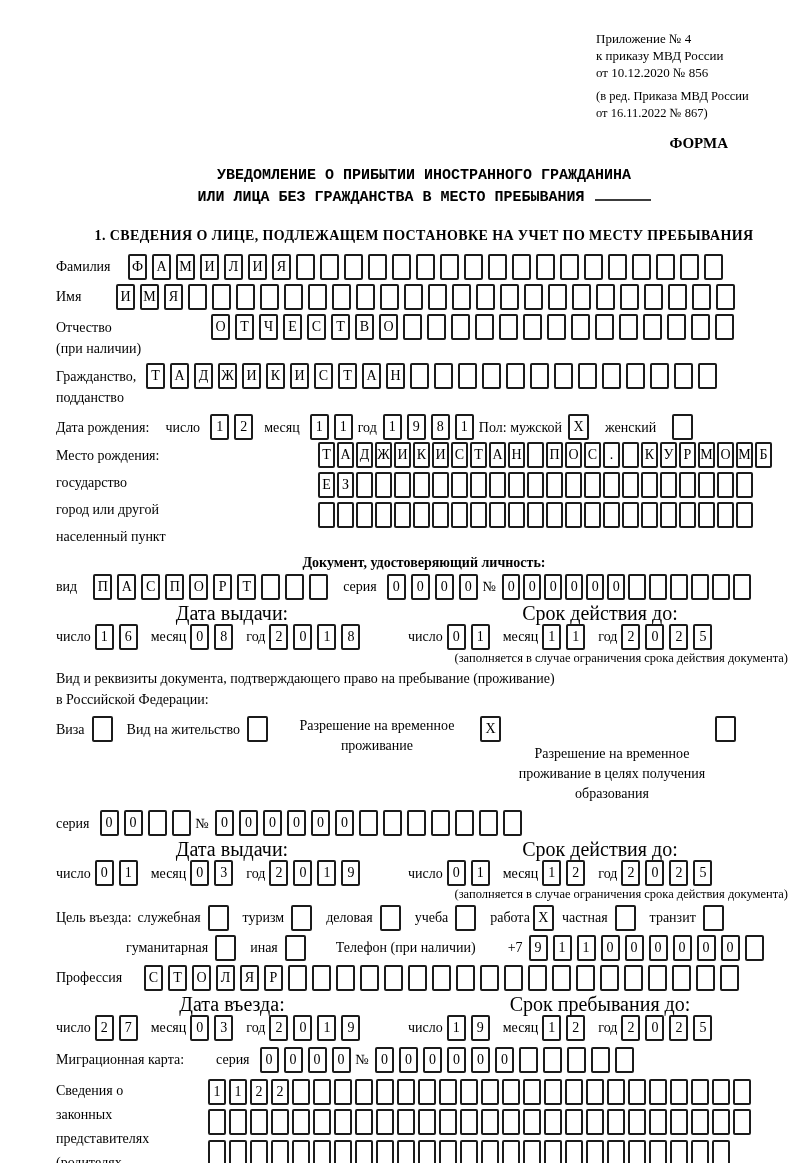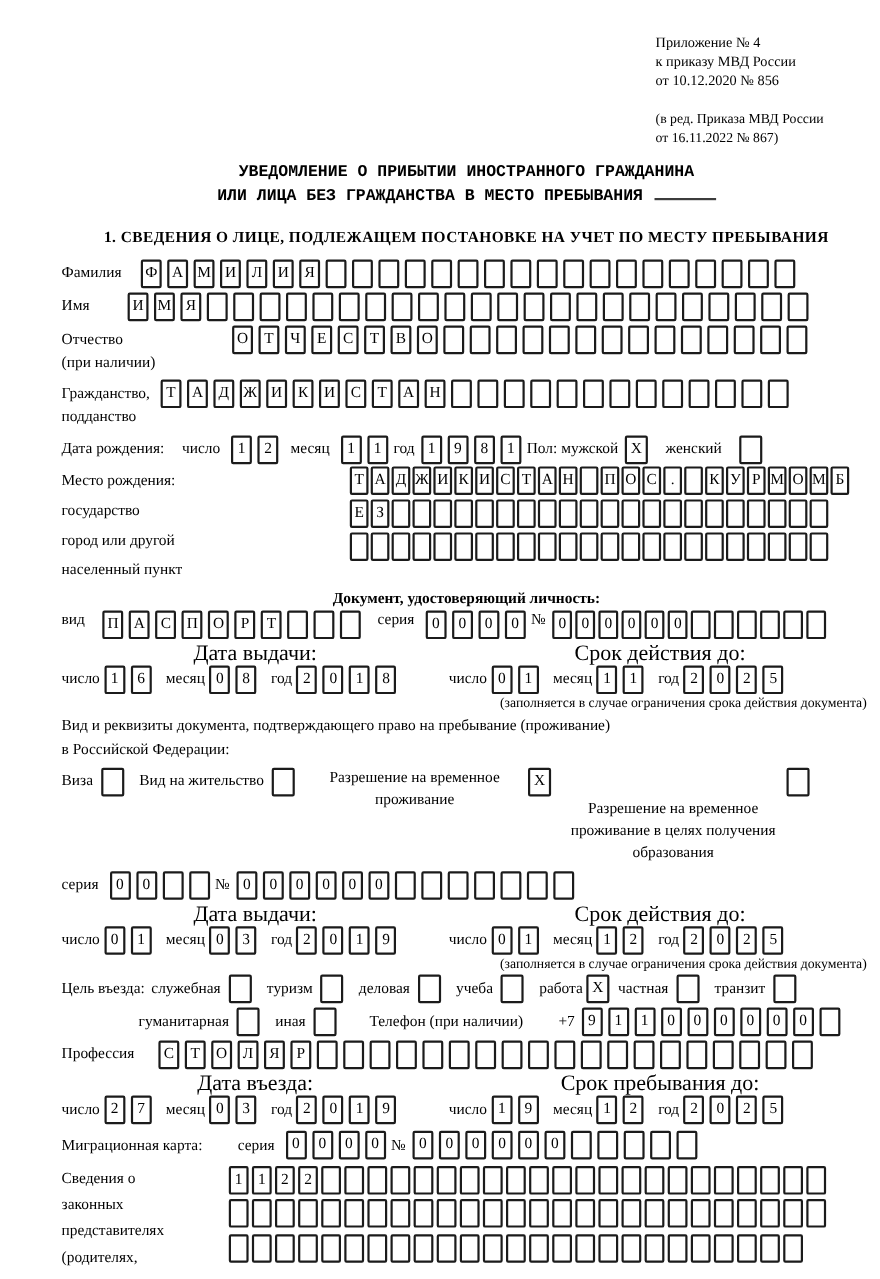--- a/index.html
+++ b/index.html
@@ -6,21 +6,21 @@
   .page{
     position:relative;width:800px;height:1163px;box-sizing:border-box;
     background:#ffffff;color:#000;overflow:hidden;
     font-family:"Liberation Serif","DejaVu Serif",serif;
     font-size:14px;line-height:1.25;
     padding:30px 8px 0 56px;
   }
   
   .appendix{margin-left:auto;width:196px;font-size:13px;}
   .appendix .ln{line-height:17px;}
-  .appendix .note{margin-top:19px;font-size:12.5px;}
+  .appendix .note{margin-top:7px;font-size:12.5px;}
   .forma{text-align:right;padding-right:64px;font-weight:bold;font-size:15px;margin-top:12px;}
   
   .title{text-align:center;font-weight:bold;font-size:15px;margin-top:12px;line-height:22px;font-family:Liberation Mono, monospace;}
   .title-underline{display:inline-block;width:56px;border-bottom:2px solid #3c3c3c;margin-left:10px;height:12px;}
   .sec-heading{margin-top:18px;font-weight:bold;font-size:14px;letter-spacing:.4px;text-align:center;}
   
   .row{display:flex;align-items:flex-start;margin-top:4px;}
   .lbl{flex:none;padding-top:4px;}
   .w72{width:72px;} .w60{width:60px;} .w155{width:155px;} .w90{width:90px;}
   .lbl2{line-height:21px;padding-top:3px;}
@@ -69,20 +69,21 @@
   <div class="appendix">
     <div class="ln">Приложение № 4</div>
     <div class="ln">к приказу МВД России</div>
     <div class="ln">от 10.12.2020 № 856</div>
     <div class="note">
       <div class="ln">(в ред. Приказа МВД России</div>
       <div class="ln">от 16.11.2022 № 867)</div>
     </div>
   </div>
 
+  <div class="forma">ФОРМА</div>
 
   <div class="title">
     <div>УВЕДОМЛЕНИЕ О ПРИБЫТИИ ИНОСТРАННОГО ГРАЖДАНИНА</div>
     <div><span>ИЛИ ЛИЦА БЕЗ ГРАЖДАНСТВА В МЕСТО ПРЕБЫВАНИЯ</span><span class="title-underline"></span></div>
   </div>
 
   <div class="sec-heading">1. СВЕДЕНИЯ О ЛИЦЕ, ПОДЛЕЖАЩЕМ ПОСТАНОВКЕ НА УЧЕТ ПО МЕСТУ ПРЕБЫВАНИЯ</div>
 
   <div class="row mt10">
     <div class="lbl w72">Фамилия</div>
@@ -330,21 +331,21 @@
           <span class="cell"></span>
           <span class="cell"></span>
           <span class="cell"></span>
           <span class="cell"></span>
         </div>
     </div>
   </div>
 
   <div class="doc-heading">Документ, удостоверяющий личность:</div>
 
-  <div class="row mt2" style="align-items:flex-start;">
+  <div class="row mt2" style="align-items:center;">
     <span>вид</span>
       <span class="gap16"></span>
     <span class="cells">
         <span class="cell">П</span>
         <span class="cell">А</span>
         <span class="cell">С</span>
         <span class="cell">П</span>
         <span class="cell">О</span>
         <span class="cell">Р</span>
         <span class="cell">Т</span>

